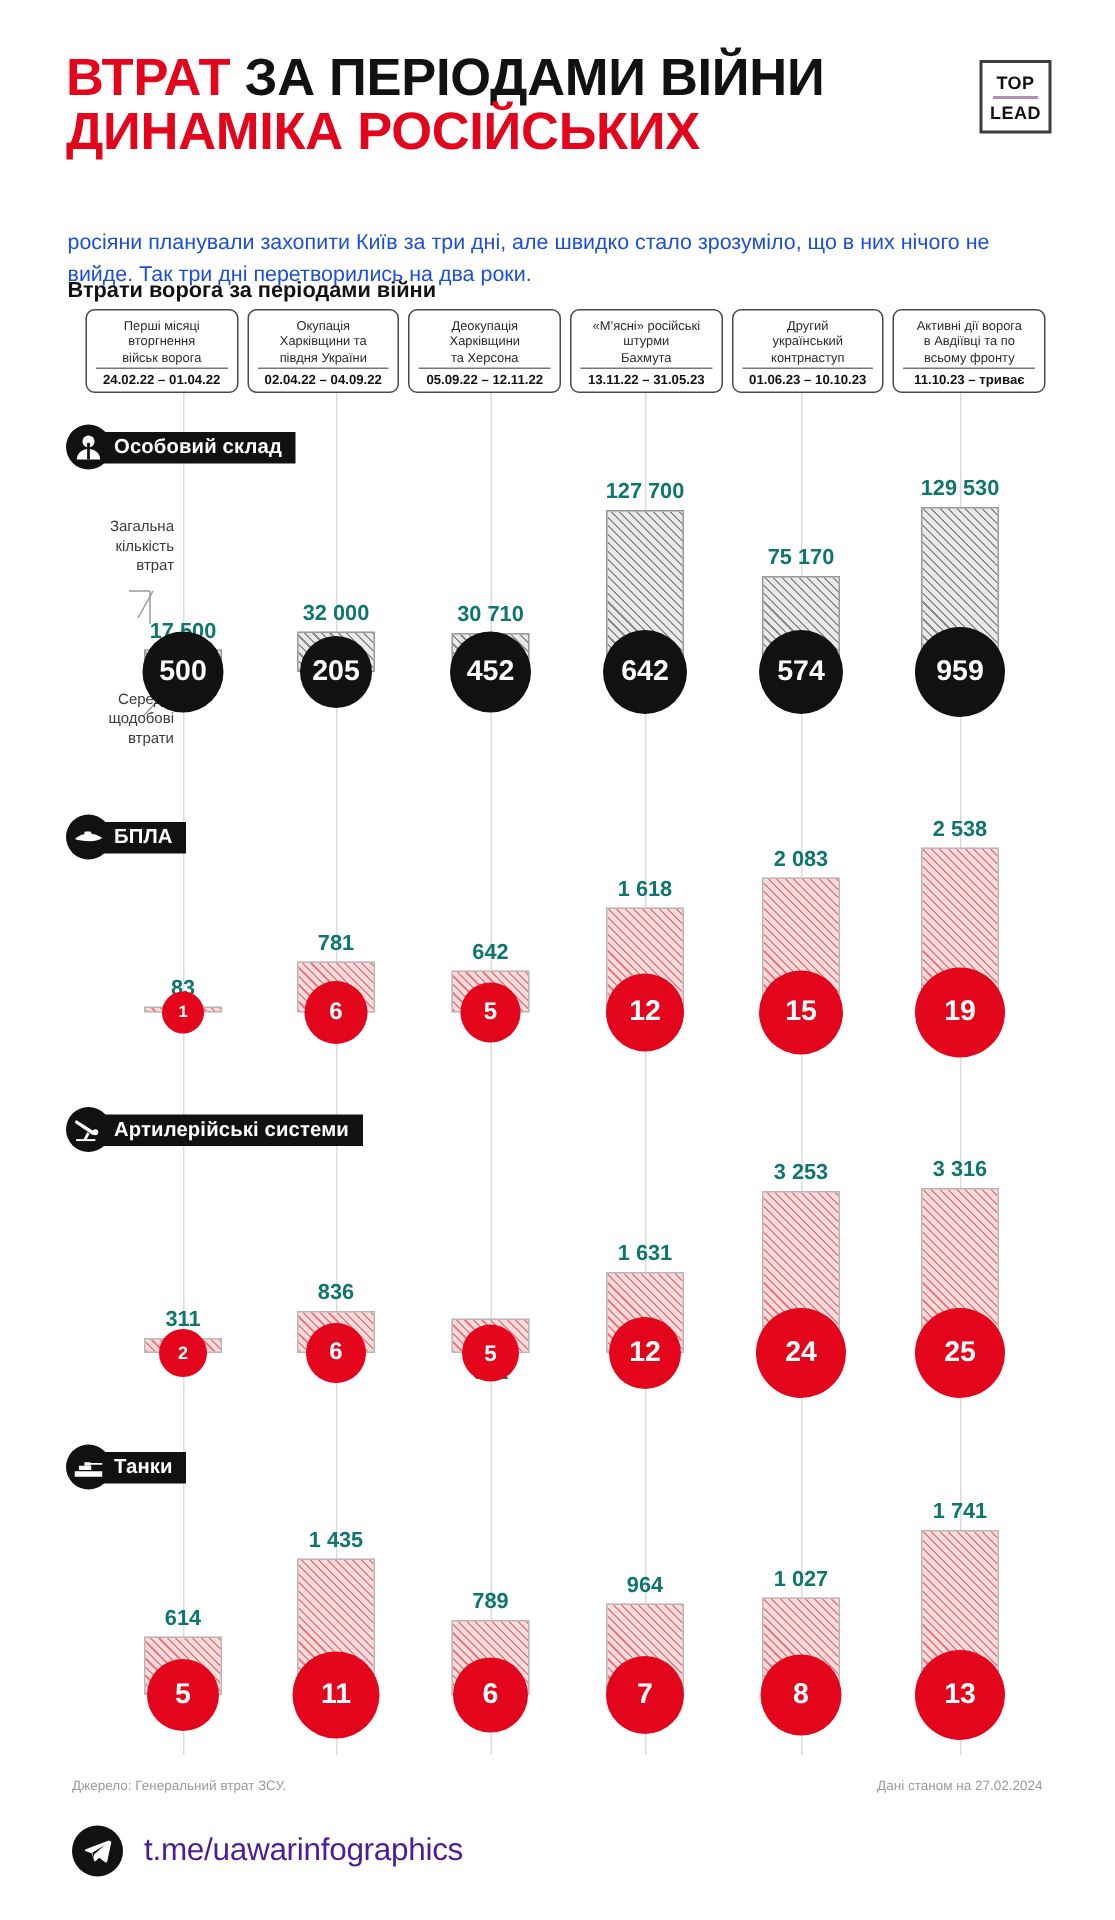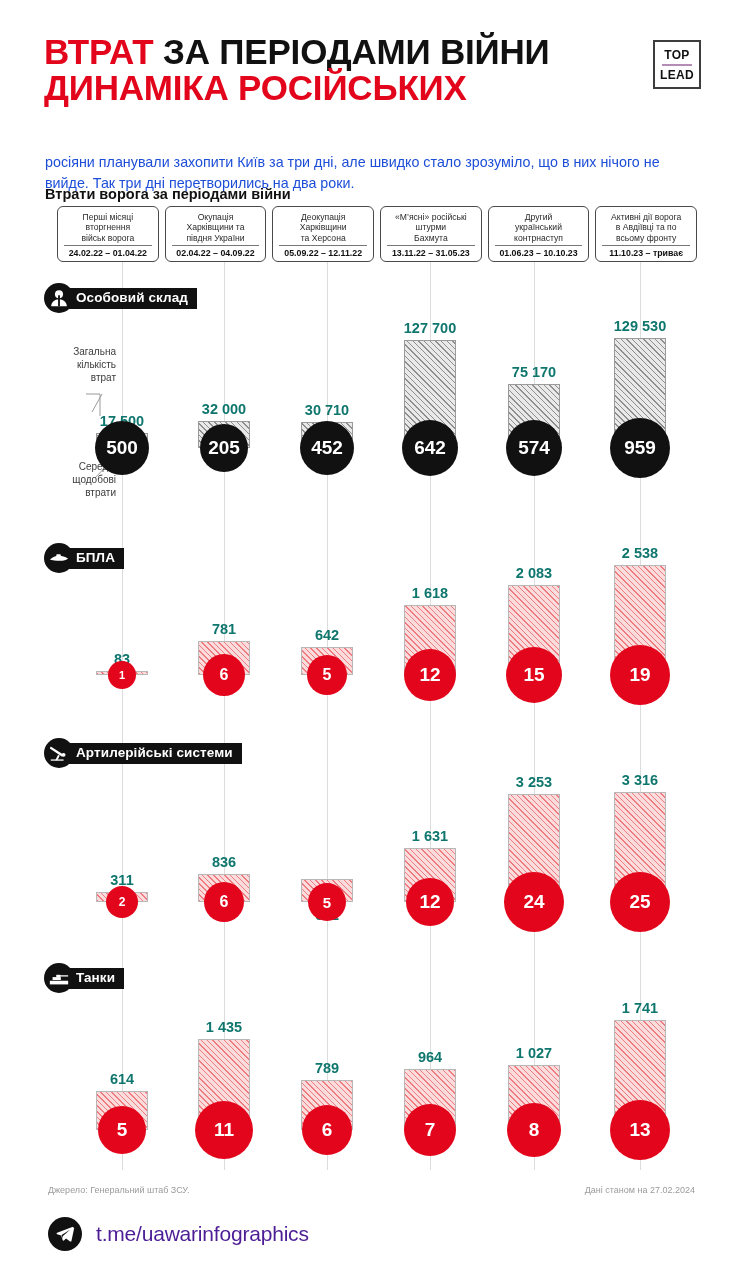--- a/index.html
+++ b/index.html
@@ -334,21 +334,21 @@
     <line x1="100" y1="394" x2="86" y2="394" stroke="#9a9a9a" stroke-width="1"></line>
     <line x1="100" y1="394" x2="100" y2="416" stroke="#9a9a9a" stroke-width="1"></line>
     <line x1="110" y1="462" x2="95" y2="478" stroke="#9a9a9a" stroke-width="1"></line>
   </svg>
   <div class="callout" style="left:38px; top:461px; width:78px;">
     <div>Середні</div>
     <div>щодобові</div>
     <div>втрати</div>
   </div>
 
-  <div class="src">Джерело: Генеральний штаб ЗСУ.</div>
+  <div class="src">Джерело: Генеральний втрат ЗСУ.</div>
   <div class="asof">Дані станом на 27.02.2024</div>
   <div class="tg">
     <div class="tg-circle">
       <svg width="20" height="20" viewBox="0 0 24 24" aria-hidden="true">
           <path fill="#fff" d="M21.5 3.3 2.6 10.6c-1 .4-1 1.3 0 1.6l4.8 1.5 1.8 5.6c.2.6.4.8.9.8.4 0 .6-.2.9-.5l2.3-2.2 4.8 3.5c.9.5 1.5.2 1.7-.8l3.1-14.6c.3-1.2-.5-1.8-1.4-1.2ZM7.9 13.3l9.6-6-.1.2-8.2 7.3-.3 2.6-1-4.1Z"></path>
         </svg>
     </div>
     <div class="tg-text">t.me/uawarinfographics</div>
   </div>
 

